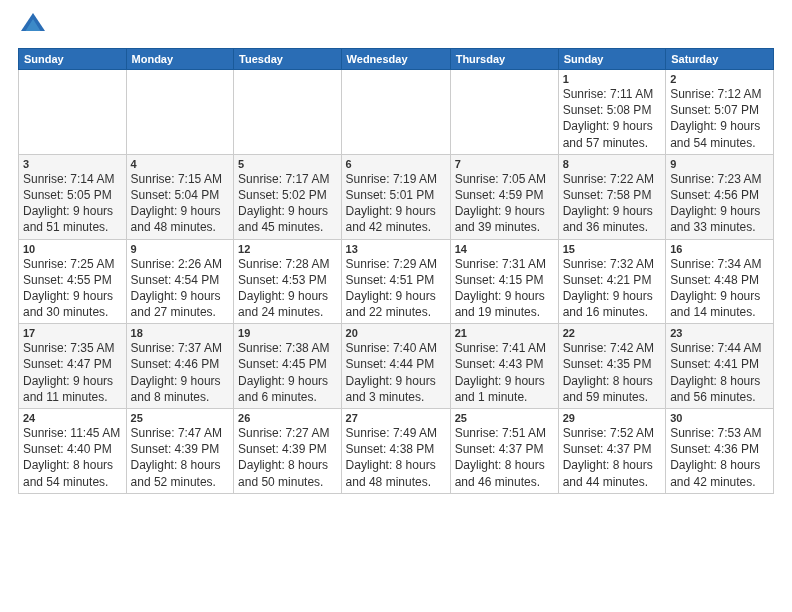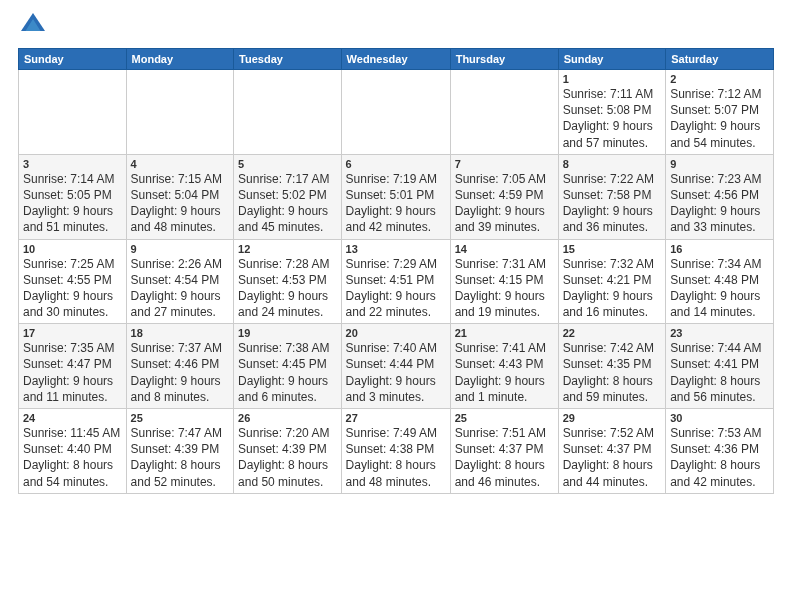--- a/index.html
+++ b/index.html
@@ -292,21 +292,21 @@
 Daylight: 8 hours and 54 minutes.</div>
           </td>
           <td>
             <span class="day-num">25</span>
             <div class="day-info">Sunrise: 7:47 AM
 Sunset: 4:39 PM
 Daylight: 8 hours and 52 minutes.</div>
           </td>
           <td>
             <span class="day-num">26</span>
-            <div class="day-info">Sunrise: 7:20 AM
+            <div class="day-info">Sunrise: 7:27 AM
 Sunset: 4:39 PM
 Daylight: 8 hours and 50 minutes.</div>
           </td>
           <td>
             <span class="day-num">27</span>
             <div class="day-info">Sunrise: 7:49 AM
 Sunset: 4:38 PM
 Daylight: 8 hours and 48 minutes.</div>
           </td>
           <td>

